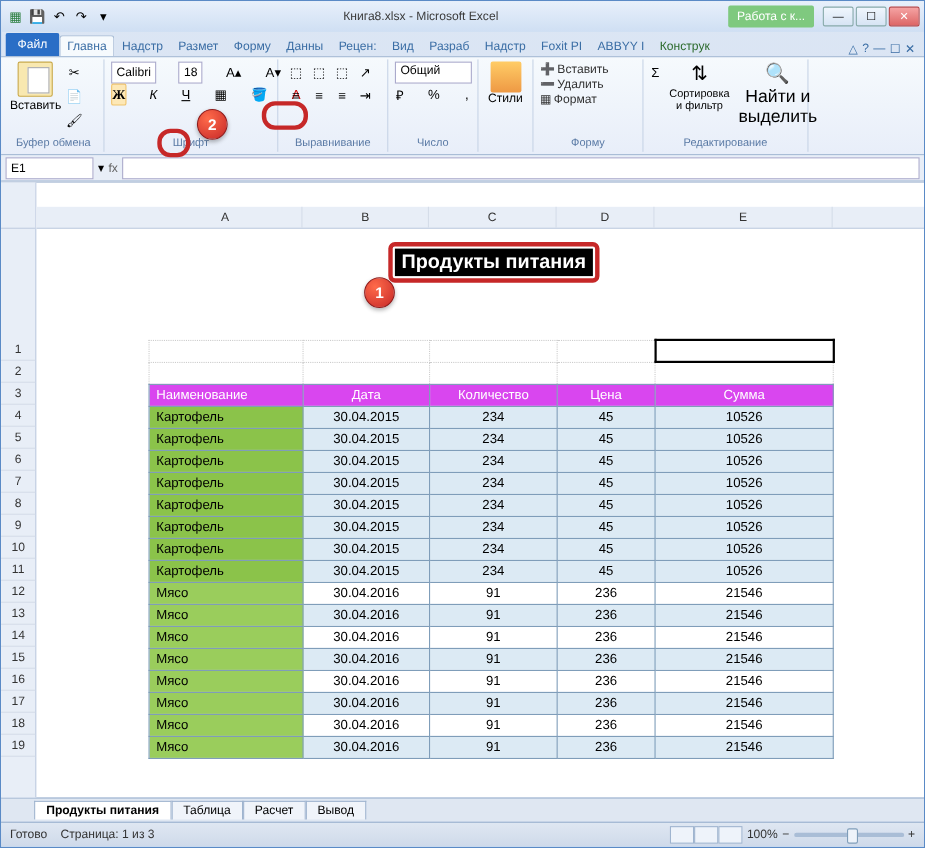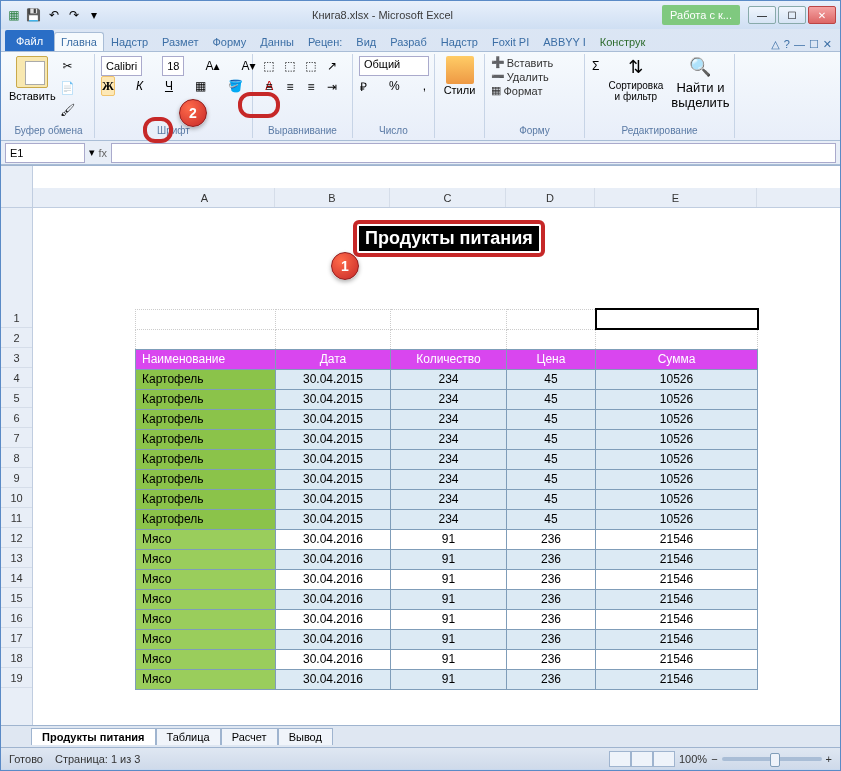--- a/index.html
+++ b/index.html
@@ -221,21 +221,21 @@
 
       <div class="rgroup" style="width:150px">
         <div style="display:flex;gap:8px">
           <div class="btn-icon">Σ</div>
           <div class="edit-col">
             <div style="font-size:18px">⇅</div>
             <span style="font-size:10px;text-align:center">Сортировка и фильтр</span>
           </div>
           <div class="edit-col">
             <div style="font-size:18px">🔍</div>
-            <span style="font-size:13px;text-align:center">Найти и выделить</span>
+            <span style="font-size:16px;text-align:center">Найти и выделить</span>
           </div>
         </div>
         <div class="rgroup-label">Редактирование</div>
       </div>
     </div>
     <div class="red-ring r-bold"></div>
     <div class="red-ring r-size"></div>
     <div class="callout c2">2</div>
   </div>
 

